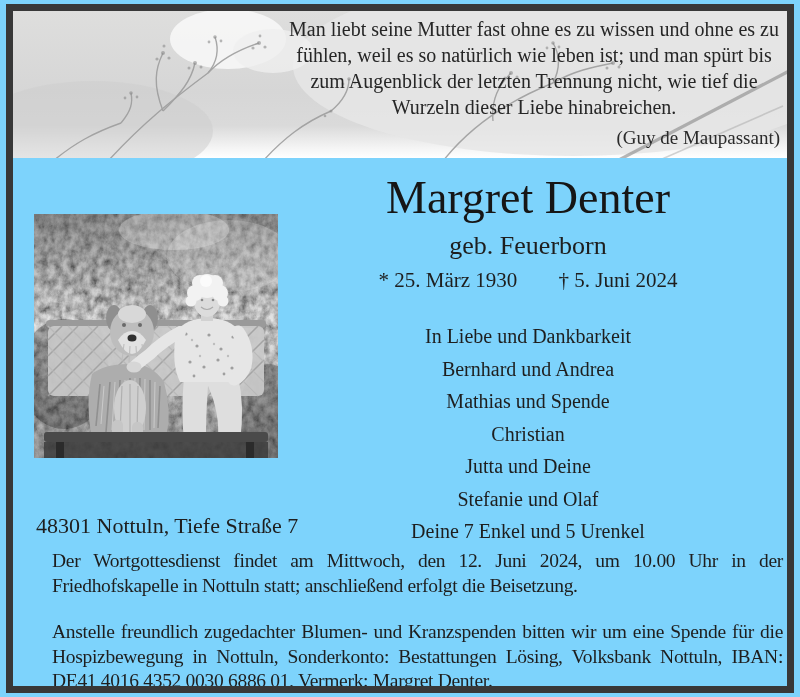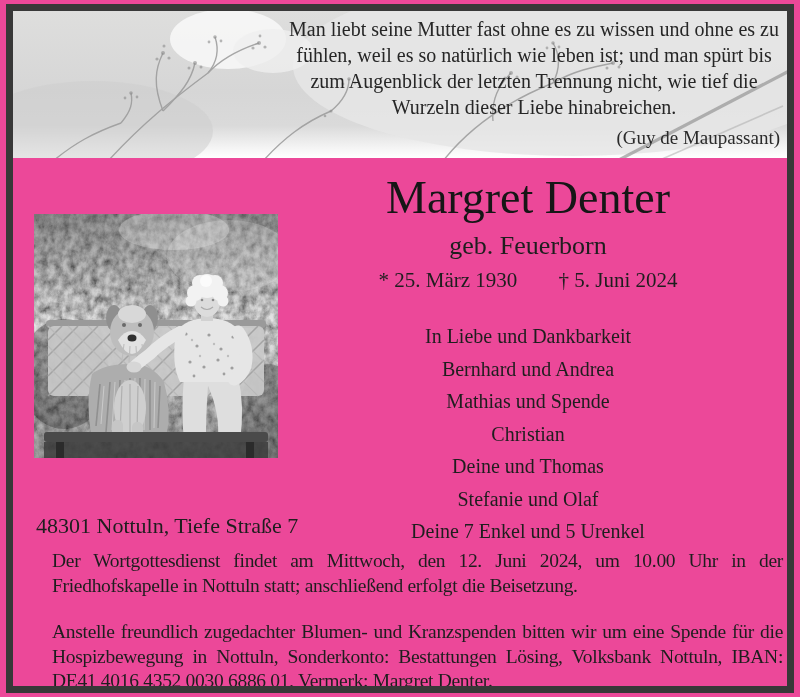--- a/index.html
+++ b/index.html
@@ -1,20 +1,20 @@
 <!DOCTYPE html>
 <html lang="de"><head>
 <meta charset="utf-8">
 <style>
   html, body { margin: 0; padding: 0; background: #ffffff; }
   .page {
     position: relative;
     width: 800px;
     height: 697px;
-    background: #ec4899;
+    background: #7dd3fc;
     font-family: "Liberation Serif", "DejaVu Serif", serif;
     color: #1e1e1e;
     overflow: hidden;
   }
   .frame {
     position: absolute;
     left: 6px; right: 6px; top: 4px; bottom: 4px;
     border: 7px solid #383838;
     pointer-events: none;
     z-index: 6;
@@ -259,21 +259,21 @@
   <div class="rcol maiden">geb. Feuerborn</div>
   <div class="rcol dates">
     <span class="birth">* 25. März 1930</span>
     <span class="death">† 5. Juni 2024</span>
   </div>
   <div class="rcol mourners">
     <div>In Liebe und Dankbarkeit</div>
     <div>Bernhard und Andrea</div>
     <div>Mathias und Spende</div>
     <div>Christian</div>
-    <div>Deine und Thomas</div>
+    <div>Jutta und Deine</div>
     <div>Stefanie und Olaf</div>
     <div>Deine 7 Enkel und 5 Urenkel</div>
   </div>
 
   <div class="address">48301 Nottuln, Tiefe Straße 7</div>
 
   <div class="paragraphs">
     <p>Der Wortgottesdienst findet am Mittwoch, den 12. Juni 2024, um 10.00 Uhr in der Friedhofskapelle in Nottuln statt; anschließend erfolgt die Beisetzung.</p>
     <p>Anstelle freundlich zugedachter Blumen- und Kranzspenden bitten wir um eine Spende für die Hospizbewegung in Nottuln, Sonderkonto: Bestattungen Lösing, Volksbank Nottuln, IBAN: DE41 4016 4352 0030 6886 01, Vermerk: Margret Denter.</p>
   </div>

